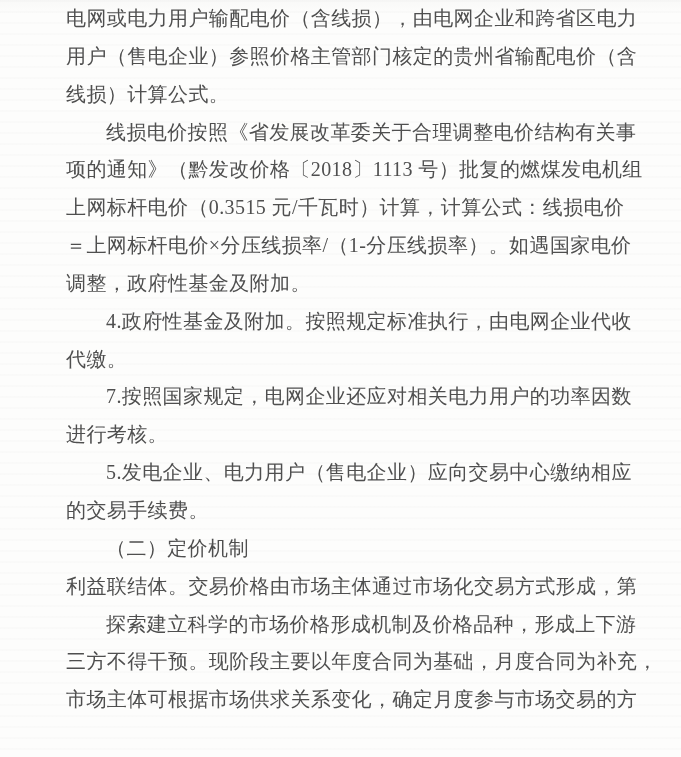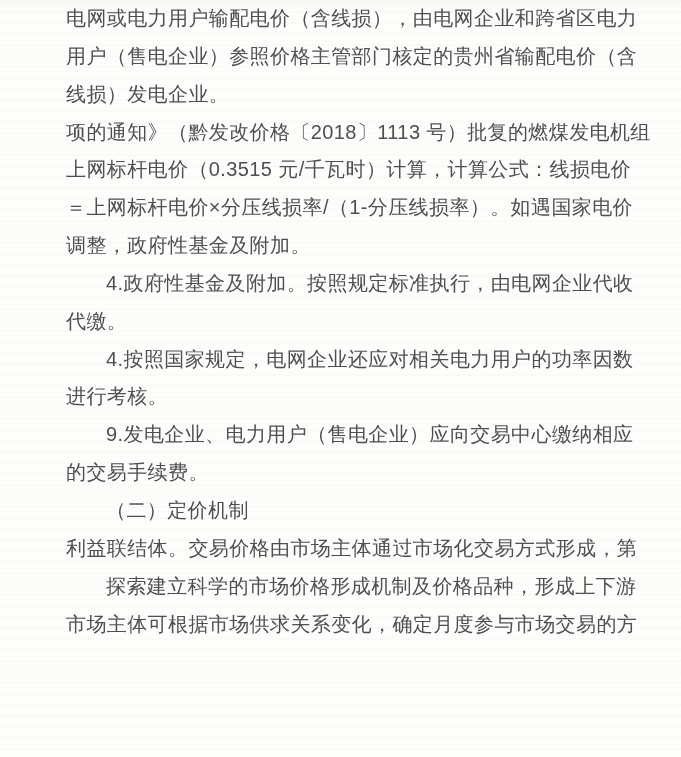--- a/index.html
+++ b/index.html
@@ -28,21 +28,21 @@
       repeating-linear-gradient(180deg,
         rgba(120,120,120,0.025) 0px, rgba(120,120,120,0.025) 2px,
         rgba(0,0,0,0) 2px, rgba(0,0,0,0) 11px),
       linear-gradient(180deg, rgba(140,140,140,0.04) 0px, rgba(0,0,0,0) 14px);
   }
   .textblock {
     position: absolute;
     left: 66px;
     top: 0;
     width: 564px;
-    font-family: Liberation Sans, sans-serif;
+    font-family: Liberation Serif, serif;
     font-size: 20px;
     letter-spacing: 0.4px;
     color: #4f4f4f;
     text-rendering: optimizeLegibility;
   }
   .line {
     height: 37.85px;
     line-height: 37.85px;
     white-space: nowrap;
   }
@@ -51,29 +51,31 @@
   }
 </style>
 </head>
 <body>
 
 <div class="page">
   <div class="scan-noise"></div>
   <div class="textblock" style="color: rgb(79, 79, 79);">
       <div class="line">电网或电力用户输配电价（含线损），由电网企业和跨省区电力</div>
       <div class="line">用户（售电企业）参照价格主管部门核定的贵州省输配电价（含</div>
-      <div class="line">线损）发电企业。</div>
+      <div class="line">线损）计算公式。</div>
+      <div class="line indent">线损电价按照《省发展改革委关于合理调整电价结构有关事</div>
       <div class="line">项的通知》（黔发改价格〔2018〕1113 号）批复的燃煤发电机组</div>
       <div class="line">上网标杆电价（0.3515 元/千瓦时）计算，计算公式：线损电价</div>
       <div class="line">＝上网标杆电价×分压线损率/（1-分压线损率）。如遇国家电价</div>
       <div class="line">调整，政府性基金及附加。</div>
       <div class="line indent">4.政府性基金及附加。按照规定标准执行，由电网企业代收</div>
       <div class="line">代缴。</div>
-      <div class="line indent">4.按照国家规定，电网企业还应对相关电力用户的功率因数</div>
+      <div class="line indent">7.按照国家规定，电网企业还应对相关电力用户的功率因数</div>
       <div class="line">进行考核。</div>
-      <div class="line indent">9.发电企业、电力用户（售电企业）应向交易中心缴纳相应</div>
+      <div class="line indent">5.发电企业、电力用户（售电企业）应向交易中心缴纳相应</div>
       <div class="line">的交易手续费。</div>
       <div class="line indent">（二）定价机制</div>
       <div class="line">利益联结体。交易价格由市场主体通过市场化交易方式形成，第</div>
       <div class="line indent">探索建立科学的市场价格形成机制及价格品种，形成上下游</div>
+      <div class="line">三方不得干预。现阶段主要以年度合同为基础，月度合同为补充，</div>
       <div class="line">市场主体可根据市场供求关系变化，确定月度参与市场交易的方</div>
     </div>
 </div>
 
 </body></html>

